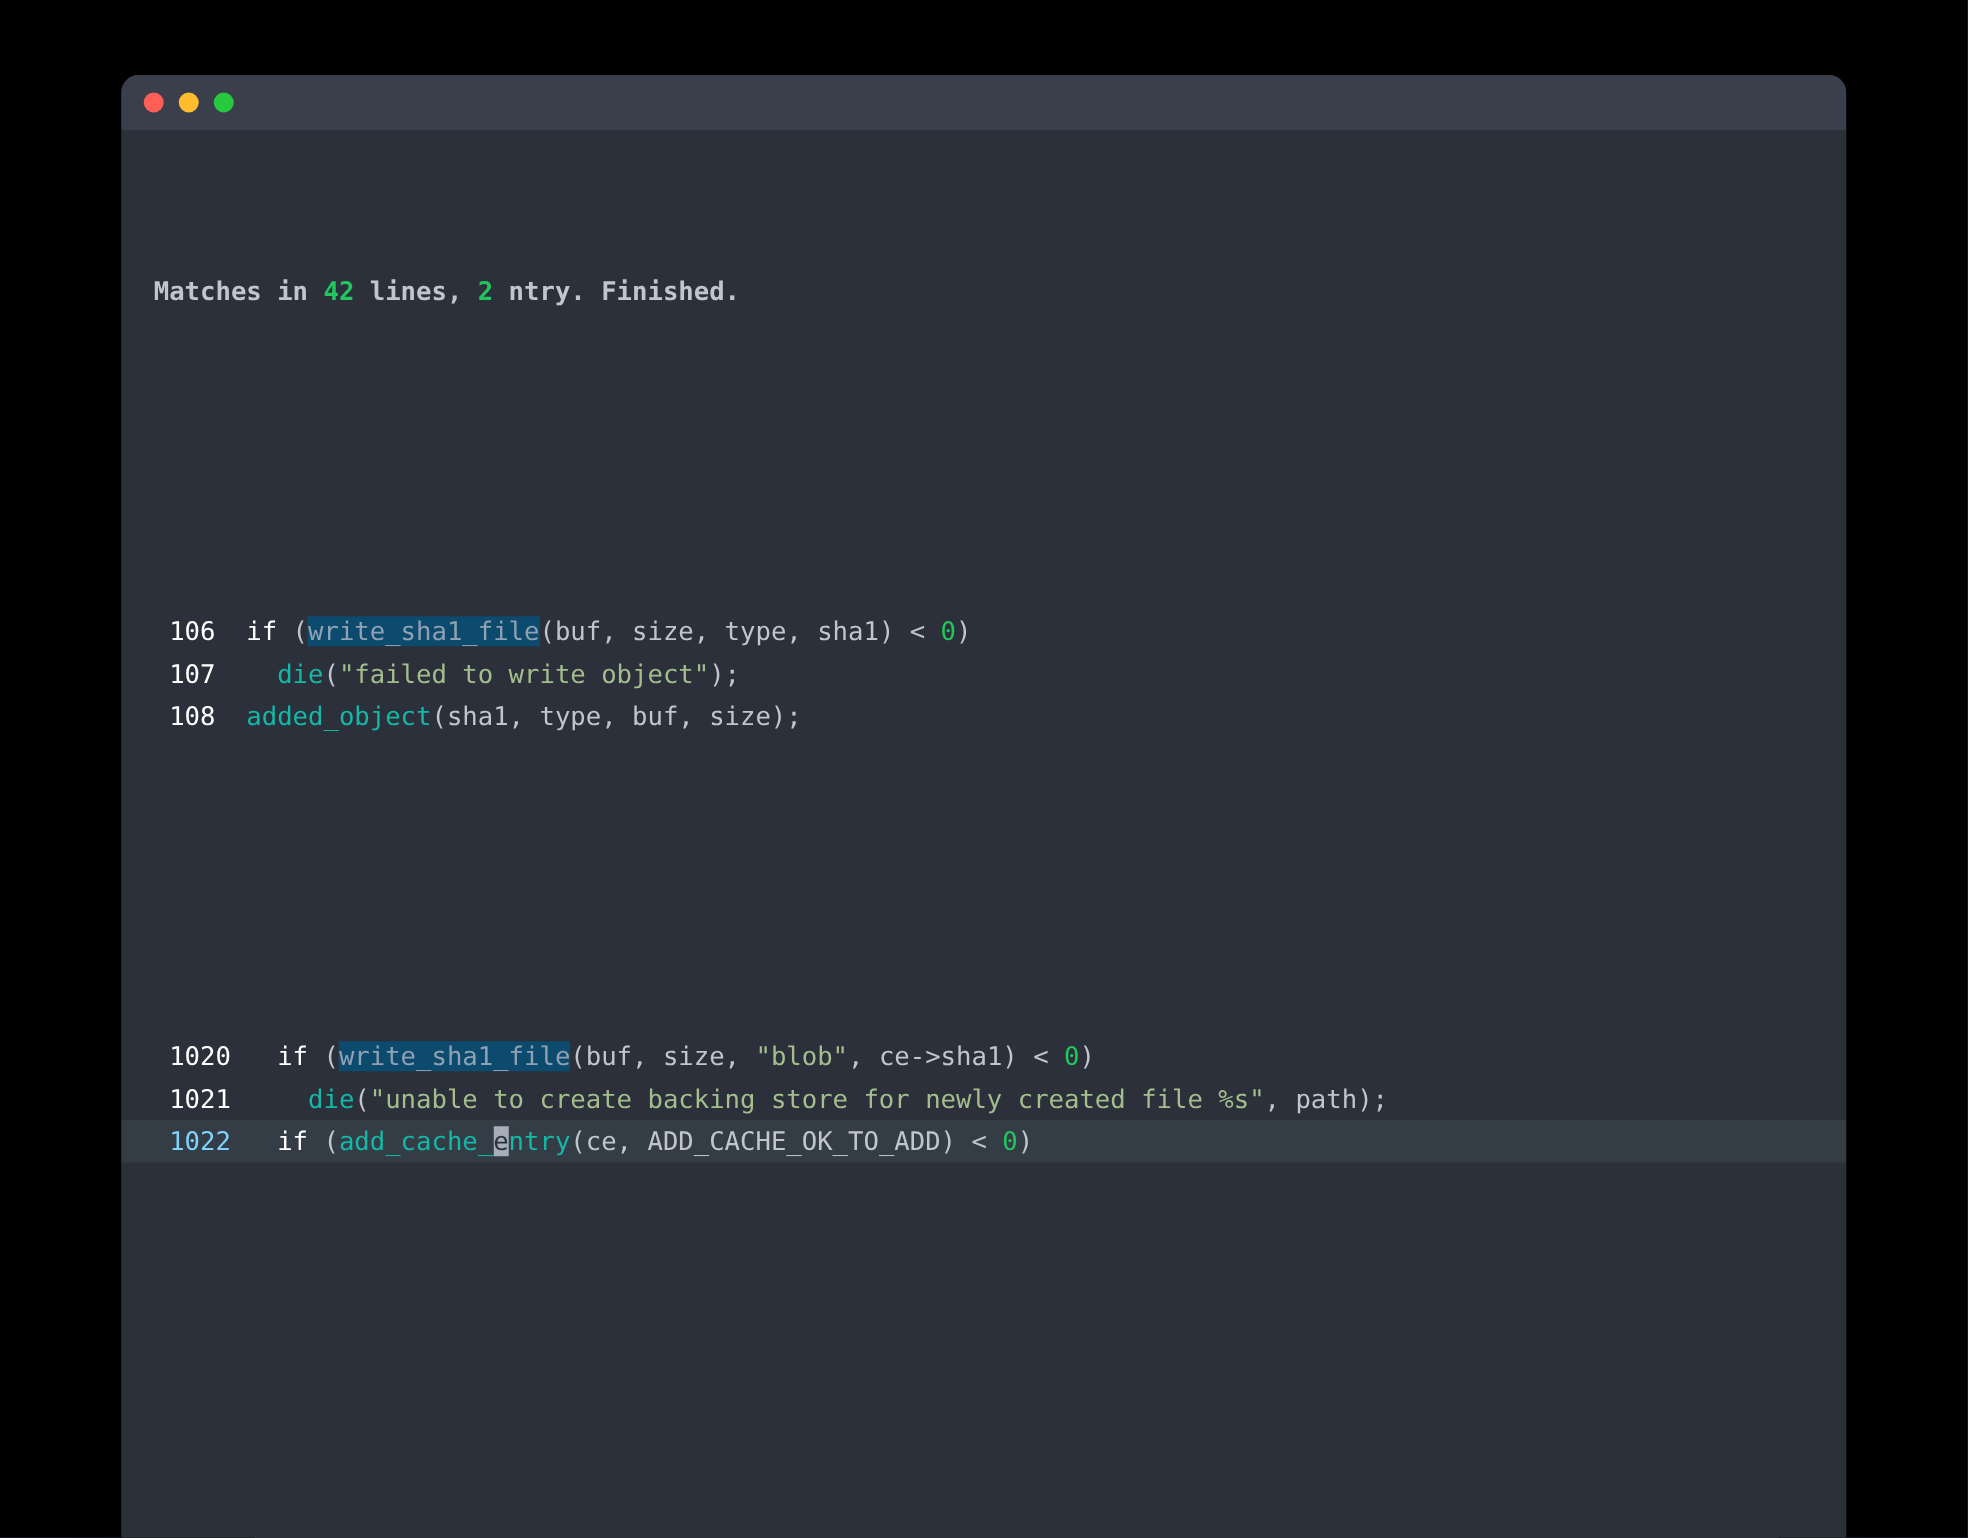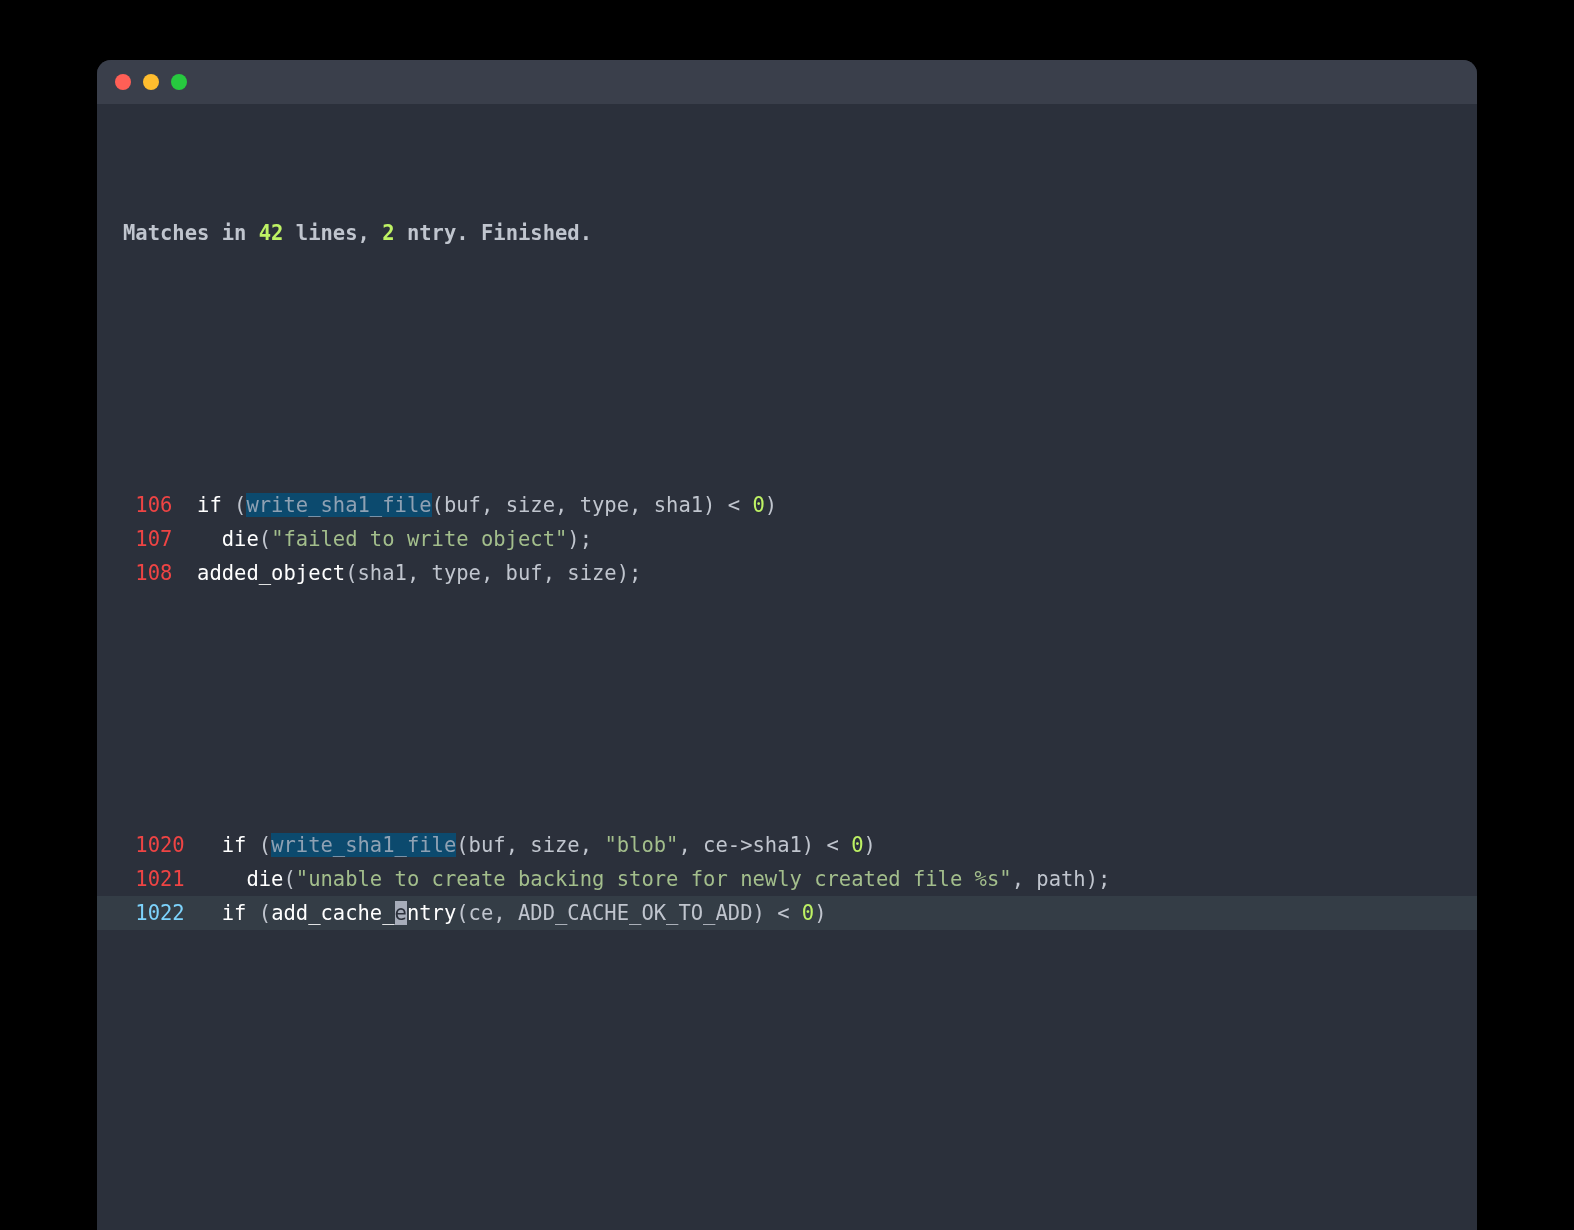--- a/index.html
+++ b/index.html
@@ -38,27 +38,27 @@
   .content {
     padding: 10px 0 0 0;
     font-size: 20.5px;
     line-height: 1.66;
     white-space: pre;
     color: #c0c5ce;
   }
 
   .line { padding: 0 26px; }
   .dim { color: #65737e; }
-  .orange { color: #bef264; }
+  .orange { color: #22c55e; }
   .bold { font-weight: bold; }
   .blue-ital { color: #8fa1b3; font-style: italic; font-weight: bold; }
-  .lineno { color: #ef4444; }
+  .lineno { color: #ffffff; }
   .lineno-active { color: #7dd3fc; }
   .kw { color: #ffffff; }
-  .fn { color: #ffffff; }
+  .fn { color: #14b8a6; }
   .str { color: #a3be8c; }
   .hl-cursor {
     background: #a7adba;
     color: #2b303b;
   }
   .hl-blueish {
     background: #0c4a6e;
     color: #8fa1b3;
   }
   .active-row {

